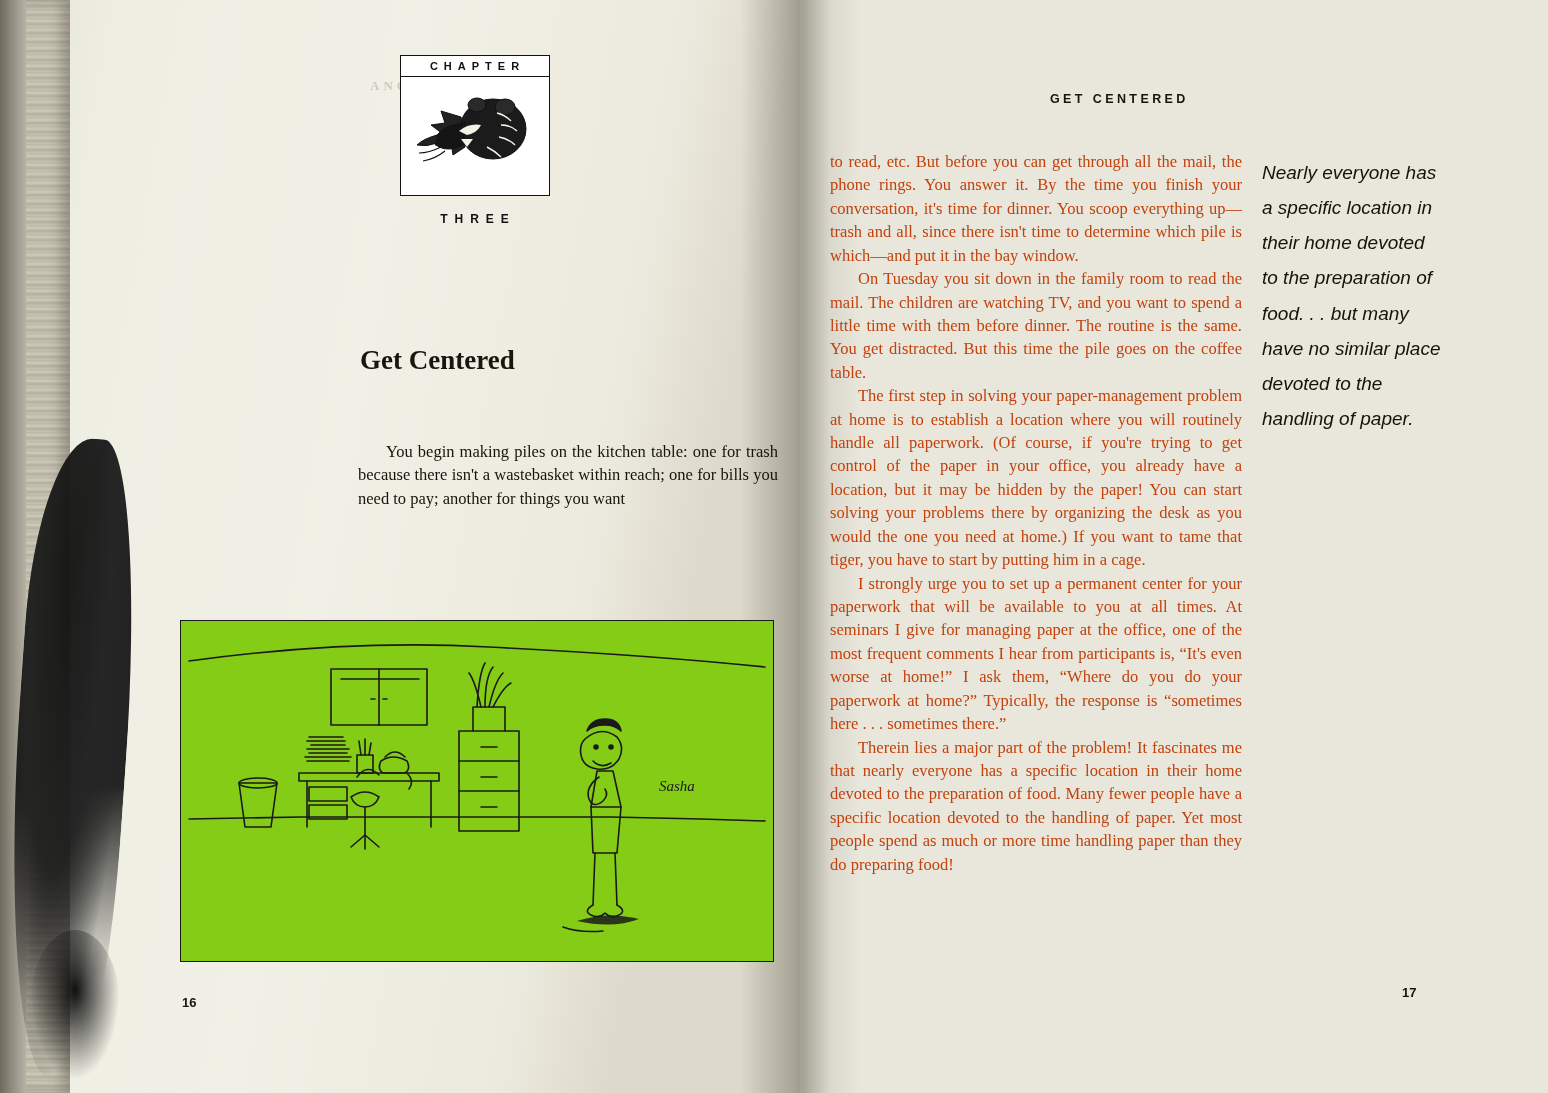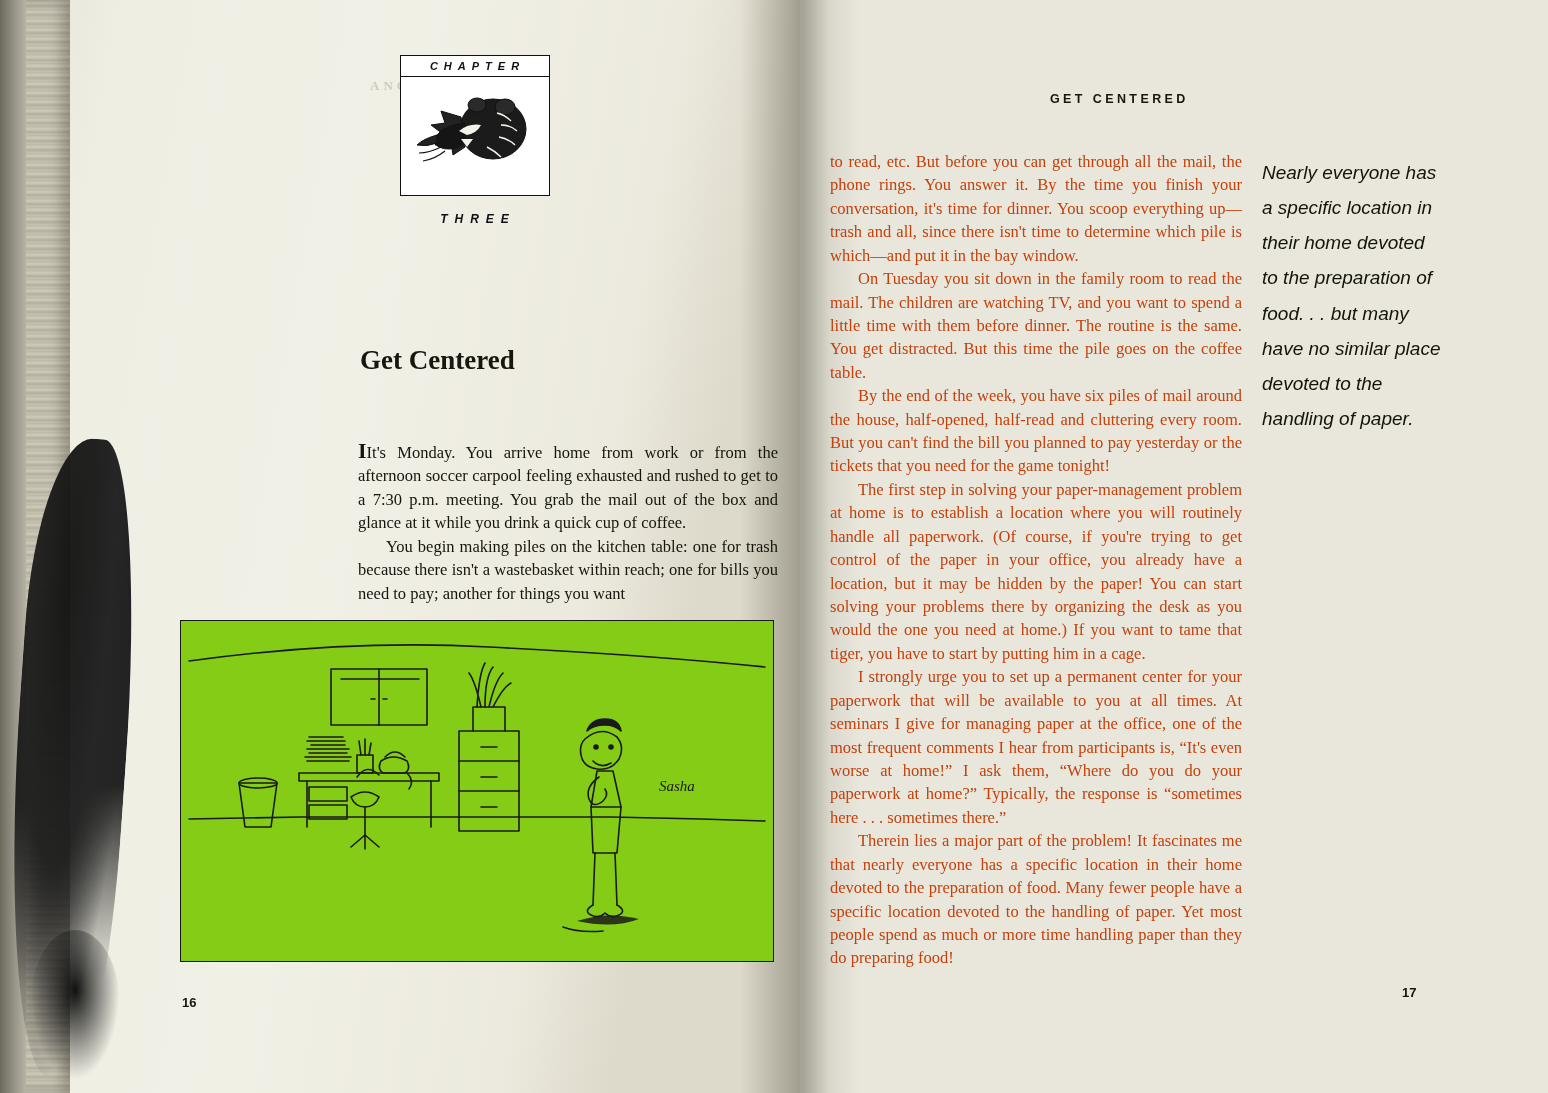--- a/index.html
+++ b/index.html
@@ -75,21 +75,20 @@
   .left-page {
     position: absolute;
     left: 70px; top: 0;
     width: 700px; height: 1093px;
   }
   .chapter-mark {
     position: absolute;
     left: 330px; top: 55px;
     width: 150px;
     text-align: center;
-    font-style: italic;
   }
   .chapter-word {
     font-family: "Liberation Sans", sans-serif;
     font-size: 11px;
     font-weight: bold;
     letter-spacing: 6px;
     color: #111;
     border: 1.6px solid #111;
     padding: 4px 0 4px 5px;
     background: #fff;
@@ -263,23 +262,20 @@
           </g>
         </svg>
       </div>
       <div class="chapter-num">THREE</div>
     </div>
 
     <div class="chapter-title">Get Centered</div>
 
 
     <div class="body-col-left">
-      <p class="first">
-        <span class="dropcap">I</span><span>It's Monday. You arrive home from work or from the afternoon soccer carpool feeling exhausted and rushed to get to a 7:30 p.m. meeting. You grab the mail out of the box and glance at it while you drink a quick cup of coffee.</span>
-      </p>
       <p><span>You begin making piles on the kitchen table: one for trash because there isn't a wastebasket within reach; one for bills you need to pay; another for things you want</span></p>
     </div>
 
     <div class="cartoon-frame">
       <svg width="592" height="340" viewBox="0 0 592 340">
         <g fill="none" stroke="#1a1a1a" stroke-width="1.6" stroke-linecap="round" stroke-linejoin="round">
 
           <path d="M8 198 L120 196 L190 196 L300 196 L430 196 L520 198 L584 200"></path>
 
           <path d="M8 40 q160 -22 300 -14 q160 8 276 20"></path>
@@ -343,21 +339,20 @@
     <div class="folio-left">16</div>
   </div>
 
   <div class="right-page">
 
     <div class="running-head">GET CENTERED</div>
 
     <div class="body-col-right">
       <p class="first"><span>to read, etc. But before you can get through all the mail, the phone rings. You answer it. By the time you finish your conversation, it's time for dinner. You scoop everything up—trash and all, since there isn't time to determine which pile is which—and put it in the bay window.</span></p>
       <p><span>On Tuesday you sit down in the family room to read the mail. The children are watching TV, and you want to spend a little time with them before dinner. The routine is the same. You get distracted. But this time the pile goes on the coffee table.</span></p>
-      <p><span>By the end of the week, you have six piles of mail around the house, half-opened, half-read and cluttering every room. But you can't find the bill you planned to pay yesterday or the tickets that you need for the game tonight!</span></p>
       <p><span>The first step in solving your paper-management problem at home is to establish a location where you will routinely handle all paperwork. (Of course, if you're trying to get control of the paper in your office, you already have a location, but it may be hidden by the paper! You can start solving your problems there by organizing the desk as you would the one you need at home.) If you want to tame that tiger, you have to start by putting him in a cage.</span></p>
       <p><span>I strongly urge you to set up a permanent center for your paperwork that will be available to you at all times. At seminars I give for managing paper at the office, one of the most frequent comments I hear from participants is, “It's even worse at home!” I ask them, “Where do you do your paperwork at home?” Typically, the response is “sometimes here . . . sometimes there.”</span></p>
       <p><span>Therein lies a major part of the problem! It fascinates me that nearly everyone has a specific location in their home devoted to the preparation of food. Many fewer people have a specific location devoted to the handling of paper. Yet most people spend as much or more time handling paper than they do preparing food!</span></p>
     </div>
 
     <div class="pull-quote-right">Nearly everyone has a specific location in their home devoted to the preparation of food. . . but many have no similar place devoted to the handling of paper.</div>
 
     <div class="folio-right">17</div>
   </div>
 

